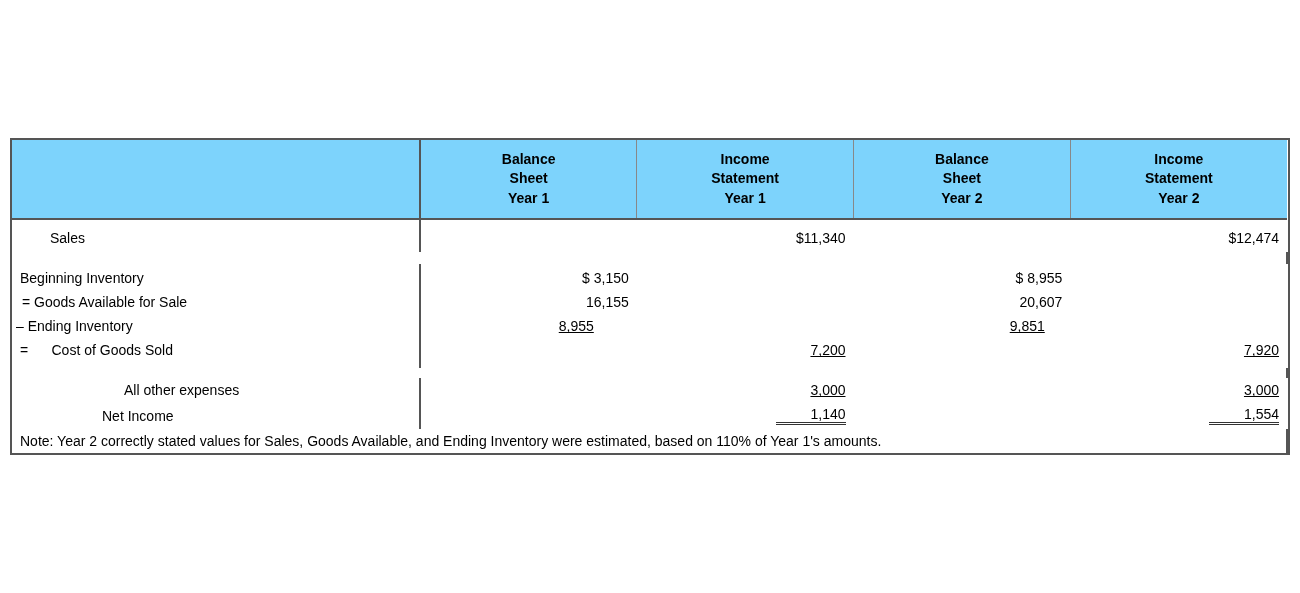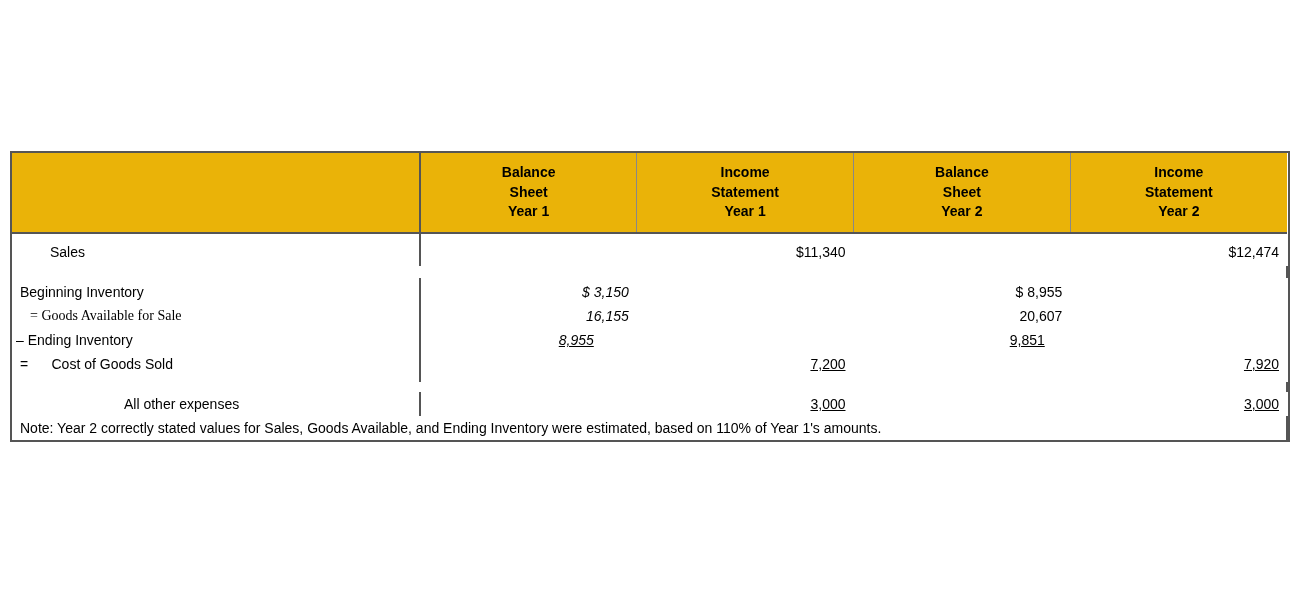--- a/index.html
+++ b/index.html
@@ -24,21 +24,21 @@
       border: 2px solid #555;
       background: #fff;
     }
 
     table {
       width: 100%;
       border-collapse: collapse;
     }
 
     thead tr {
-      background-color: #eab308;
+      background-color: #7dd3fc;
     }
 
     thead th {
       text-align: center;
       font-weight: bold;
       padding: 10px 8px;
       border-right: 1px solid #888;
       vertical-align: middle;
       line-height: 1.4;
     }
@@ -59,21 +59,21 @@
 
     tbody tr td {
       padding: 4px 8px;
       vertical-align: middle;
     }
 
     tbody tr td:first-child {
       border-right: 2px solid #555;
     }
 
-    .col-bs1 { text-align: right; width: 17%; font-style: italic; }
+    .col-bs1 { text-align: right; width: 17%; }
     .col-is1 { text-align: right; width: 17%; }
     .col-bs2 { text-align: right; width: 17%; }
     .col-is2 { text-align: right; width: 17%; }
 
     .header-row {
       border-bottom: 2px solid #555;
     }
 
     .separator-row td {
       height: 12px;
@@ -114,21 +114,21 @@
       <tr>
         <td style="padding-top:6px;">Beginning Inventory</td>
         <td class="col-bs1 right-align" style="padding-top:6px;">$ 3,150</td>
         <td class="col-is1"></td>
         <td class="col-bs2 right-align" style="padding-top:6px;">$ 8,955</td>
         <td class="col-is2"></td>
       </tr>
 
 
       <tr>
-        <td style="padding-left: 18px; font-family: Liberation Serif, serif;">= Goods Available for Sale</td>
+        <td style="padding-left: 10px;">= Goods Available for Sale</td>
         <td class="col-bs1 right-align">16,155</td>
         <td class="col-is1"></td>
         <td class="col-bs2 right-align">20,607</td>
         <td class="col-is2"></td>
       </tr>
 
       <tr>
         <td style="padding-left: 4px;">– Ending Inventory</td>
         <td class="col-bs1 right-align">
           <span style="text-decoration: underline; display: inline-block; min-width: 70px; text-align:left;">8,955</span>
@@ -164,19 +164,30 @@
         <td class="col-bs1"></td>
         <td class="col-is1 right-align">
           <span style="text-decoration: underline; display: inline-block; min-width: 70px; text-align:right;">3,000</span>
         </td>
         <td class="col-bs2"></td>
         <td class="col-is2 right-align">
           <span style="text-decoration: underline; display: inline-block; min-width: 70px; text-align:right;">3,000</span>
         </td>
       </tr>
 
+      <tr>
+        <td style="padding-left: 90px;">Net Income</td>
+        <td class="col-bs1"></td>
+        <td class="col-is1 right-align">
+          <span style="border-bottom: 3px double #333; display: inline-block; min-width: 70px; text-align:right;">1,140</span>
+        </td>
+        <td class="col-bs2"></td>
+        <td class="col-is2 right-align">
+          <span style="border-bottom: 3px double #333; display: inline-block; min-width: 70px; text-align:right;">1,554</span>
+        </td>
+      </tr>
 
       <tr>
         <td colspan="5" class="note-row">Note: Year 2 correctly stated values for Sales, Goods Available, and Ending Inventory were estimated, based on 110% of Year 1's amounts.</td>
       </tr>
     </tbody>
   </table>
 </div>
 
 </body></html>

